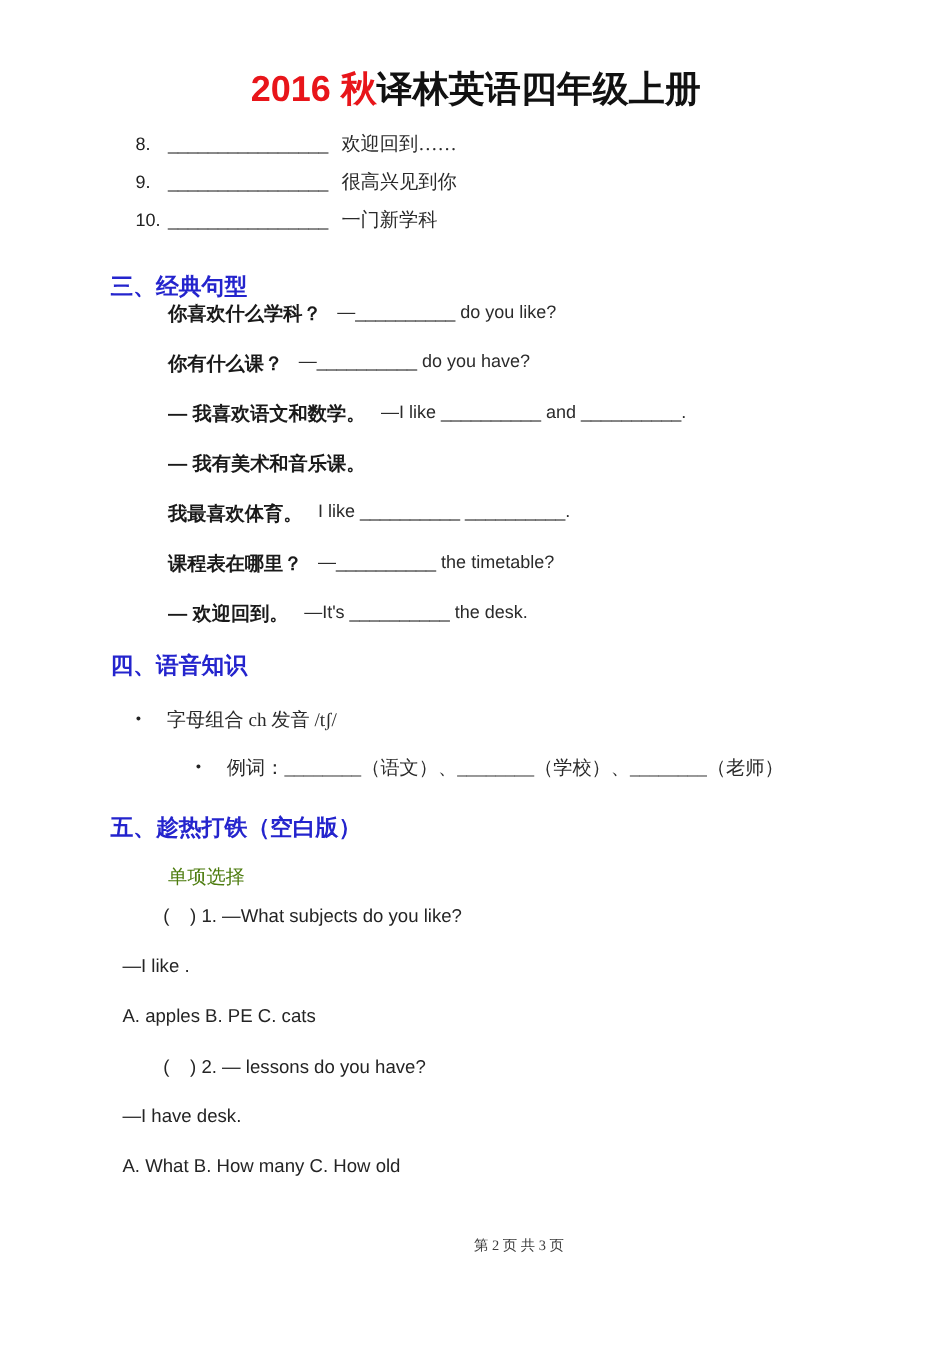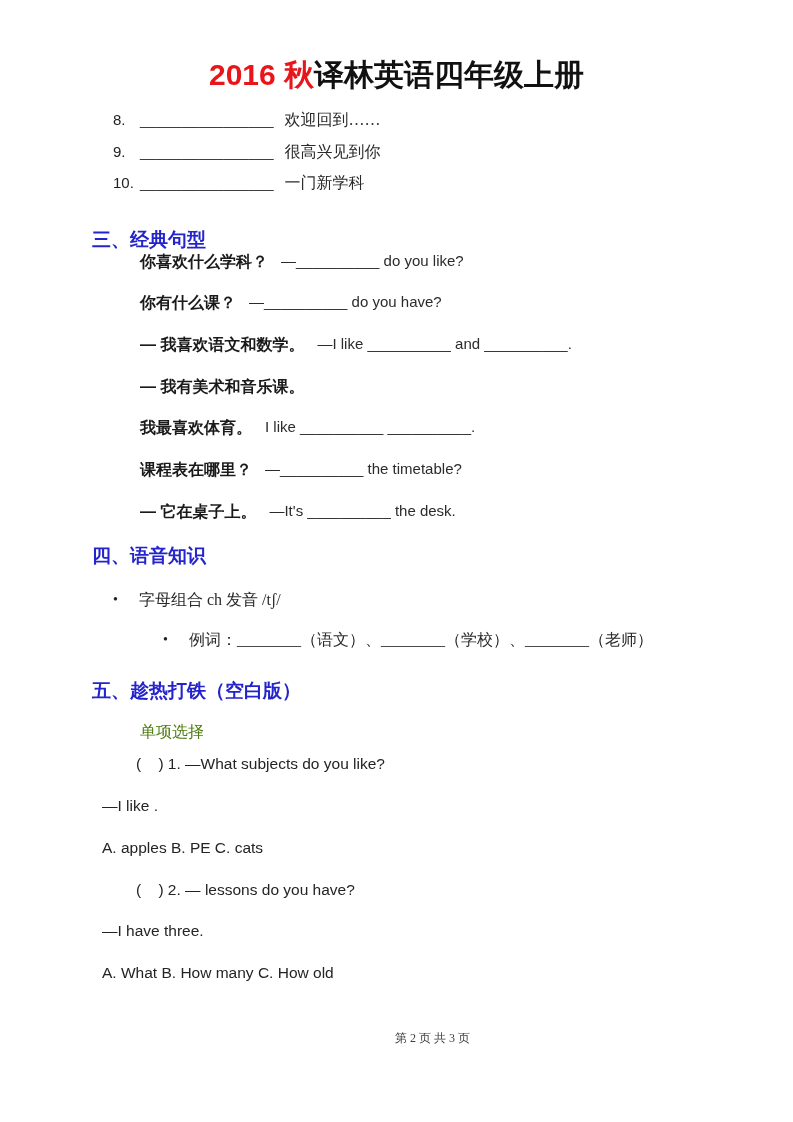--- a/index.html
+++ b/index.html
@@ -113,21 +113,21 @@
     </div>
     <div class="s3line">
       <span class="cn">我最喜欢体育。</span>
       <span class="en">I like __________ __________.</span>
     </div>
     <div class="s3line">
       <span class="cn">课程表在哪里？</span>
       <span class="en">—__________ the timetable?</span>
     </div>
     <div class="s3line">
-      <span class="cn">— 它在桌子上。</span>
+      <span class="cn">— 欢迎回到。</span>
       <span class="en">—It's __________ the desk.</span>
     </div>
   </div>
 
   <h2 class="sec h-s4">四、语音知识</h2>
 
   <div class="bullets">
     <div class="bullet l1">
       <span class="dot">•</span>
       <span>字母组合 ch 发音 /tʃ/</span>
@@ -139,19 +139,19 @@
   </div>
 
   <h2 class="sec h-s5">五、趁热打铁（空白版）</h2>
   <div class="subhead">单项选择</div>
 
   <div class="qa">
     <div class="qline stem">(&nbsp;&nbsp;&nbsp;&nbsp;) 1. —What subjects do you like?</div>
     <div class="qline indent">—I like .</div>
     <div class="qline indent">A. apples B. PE C. cats</div>
     <div class="qline stem">(&nbsp;&nbsp;&nbsp;&nbsp;) 2. — lessons do you have?</div>
-    <div class="qline indent">—I have three.</div>
+    <div class="qline indent">—I have desk.</div>
     <div class="qline indent">A. What B. How many C. How old</div>
   </div>
 
   <div class="footer">第 2 页 共 3 页</div>
 
 </div>
 
 </body></html>

